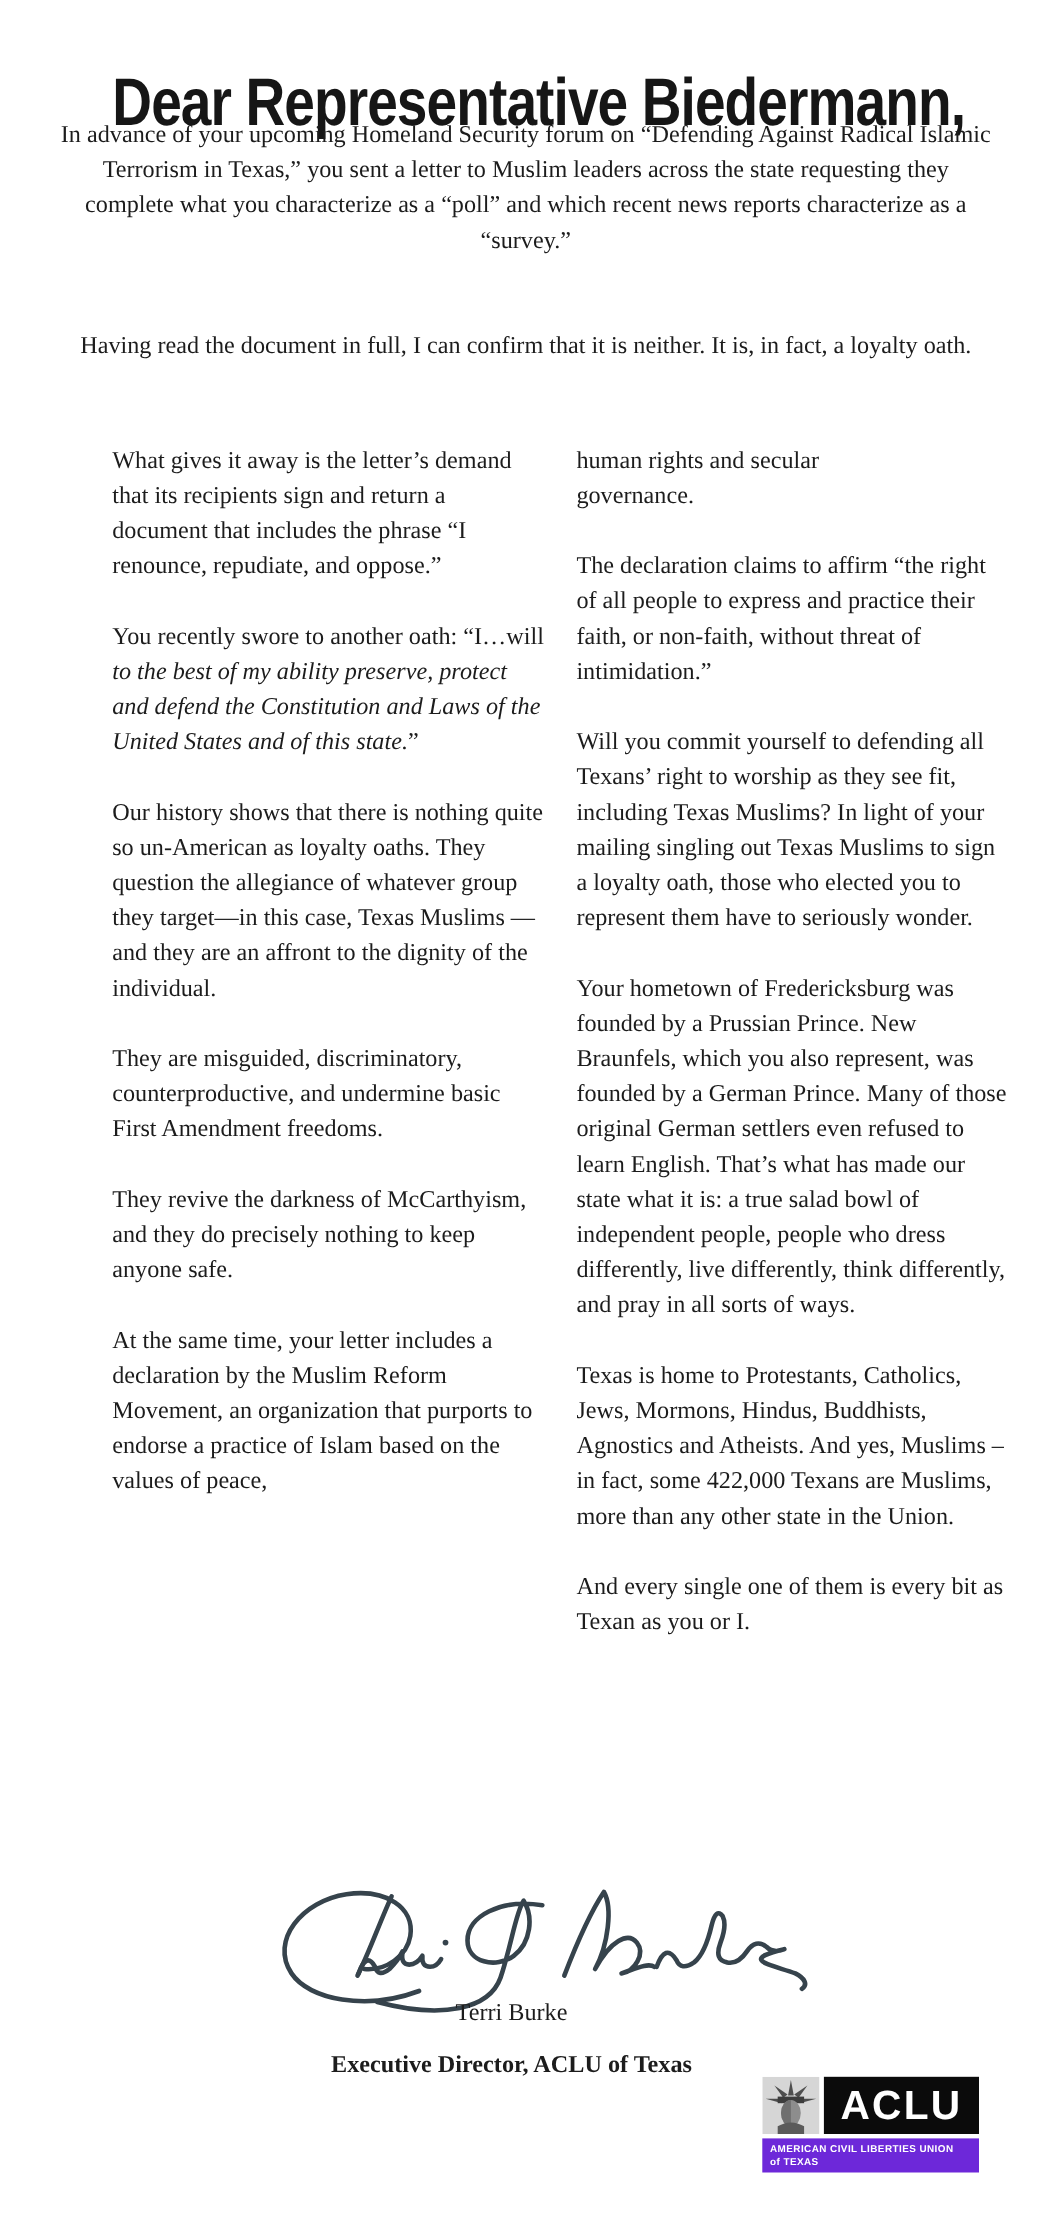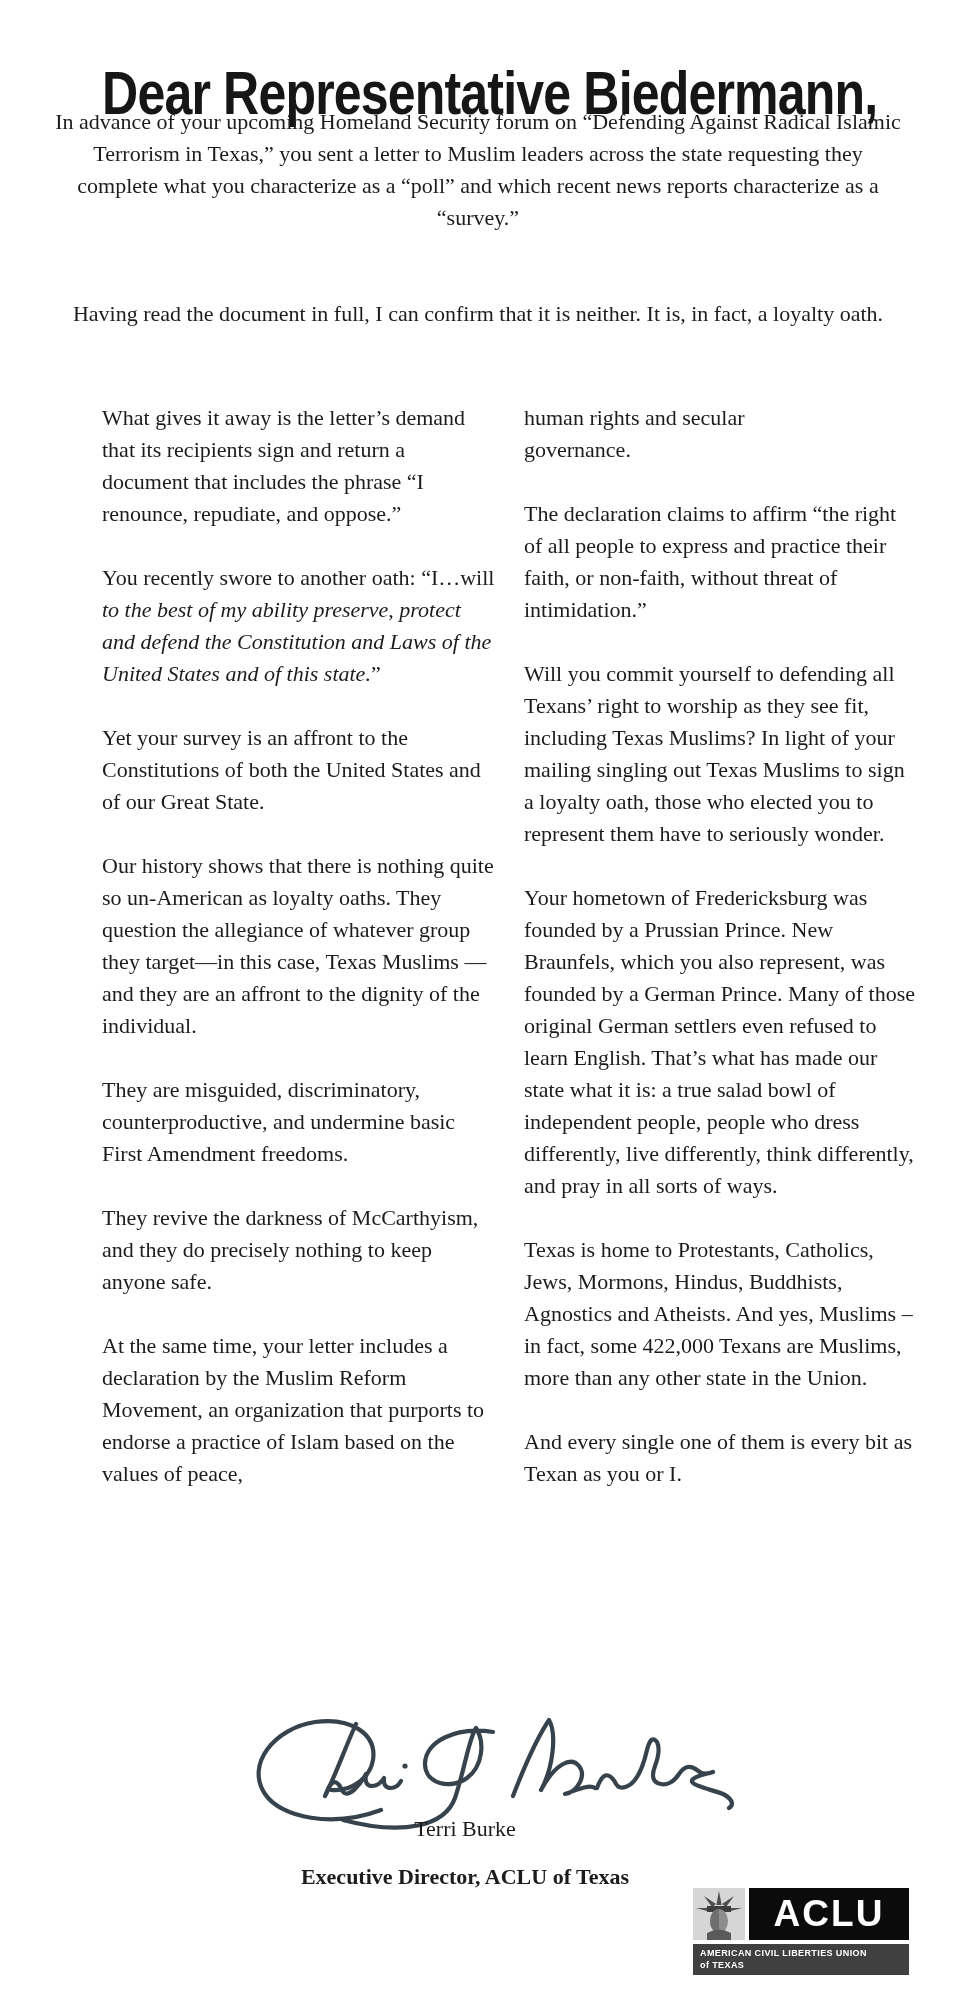--- a/index.html
+++ b/index.html
@@ -31,53 +31,52 @@
   }
   .col-left{left:86px;}
   .col-right{left:508px;}
   .col p{margin:0 0 32px 0;}
   .col em{font-style:italic;}
   .sig-block{position:absolute;left:0;top:1690px;width:930px;text-align:center;}
   .sig-svg{display:block;margin:0 auto;}
   .sig-name{font-size:22px;line-height:30px;margin-top:-26px;}
   .sig-title{font-size:22px;line-height:30px;margin-top:18px;font-weight:bold;}
   .logo{
-    position:absolute;left:693px;top:1888px;width:216px;
+    position:absolute;left:693px;top:1888px;width:197px;
     font-family:"Liberation Sans","DejaVu Sans",sans-serif;
   }
   .logo-top{display:flex;gap:4px;height:52px;}
   .logo-head{width:52px;height:52px;display:block;}
   .logo-acronym-box{
     flex:1;background:#0b0b0b;color:#fff;
     display:flex;align-items:center;justify-content:center;
     font-weight:700;font-size:37px;letter-spacing:2px;
   }
   .logo-bar{
-    margin-top:4px;background:#404040;color:#fff;
+    margin-top:4px;background:#6d28d9;color:#fff;
     padding:4px 7px 5px 7px;
   }
   .logo-line1{font-size:9px;font-weight:700;letter-spacing:0.4px;line-height:10px;}
   .logo-line2{font-size:9px;font-weight:700;letter-spacing:0.4px;line-height:10px;margin-top:2px;}
 </style>
 </head>
 <body>
 
 <div class="page">
 
   <h1 class="title">
     <span class="condense">Dear Representative Biedermann,</span>
   </h1>
 
   <p class="intro intro2">Having read the document in full, I can confirm that it is neither. It is, in fact, a loyalty oath.</p>
   <p class="intro intro1">In advance of your upcoming Homeland Security forum on “Defending Against Radical Islamic Terrorism in Texas,” you sent a letter to Muslim leaders across the state requesting they complete what you characterize as a “poll” and which recent news reports characterize as a “survey.”</p>
 
   <div class="col col-left" id="col-left">
       <p><span>What gives it away is the letter’s demand that its recipients sign and return a document that includes the phrase “I renounce, repudiate, and oppose.”</span></p>
       <p><span>You recently swore to another oath: “I…will </span><em>to the best of my ability preserve, protect and defend the Constitution and Laws of the United States and of this state.</em><span>”</span></p>
-      <p><span>Yet your survey is an affront to the Constitutions of both the United States and of our Great State.</span></p>
       <p><span>Our history shows that there is nothing quite so un-American as loyalty oaths. They question the allegiance of whatever group they target—in this case, Texas Muslims —and they are an affront to the dignity of the individual.</span></p>
       <p><span>They are misguided, discriminatory, counterproductive, and undermine basic First Amendment freedoms.</span></p>
       <p><span>They revive the darkness of McCarthyism, and they do precisely nothing to keep anyone safe.</span></p>
       <p><span>At the same time, your letter includes a declaration by the Muslim Reform Movement, an organization that purports to endorse a practice of Islam based on the values of peace,</span></p>
     </div>
   <div class="col col-right" id="col-right">
       <p><span>human rights and secular</span><br><span>governance.</span></p>
       <p><span>The declaration claims to affirm “the right of all people to express and practice their faith, or non-faith, without threat of intimidation.”</span></p>
       <p><span>Will you commit yourself to defending all Texans’ right to worship as they see fit, including Texas Muslims? In light of your mailing singling out Texas Muslims to sign a loyalty oath, those who elected you to represent them have to seriously wonder.</span></p>
       <p><span>Your hometown of Fredericksburg was founded by a Prussian Prince. New Braunfels, which you also represent, was founded by a German Prince. Many of those original German settlers even refused to learn English. That’s what has made our state what it is: a true salad bowl of independent people, people who dress differently, live differently, think differently, and pray in all sorts of ways.</span></p>

